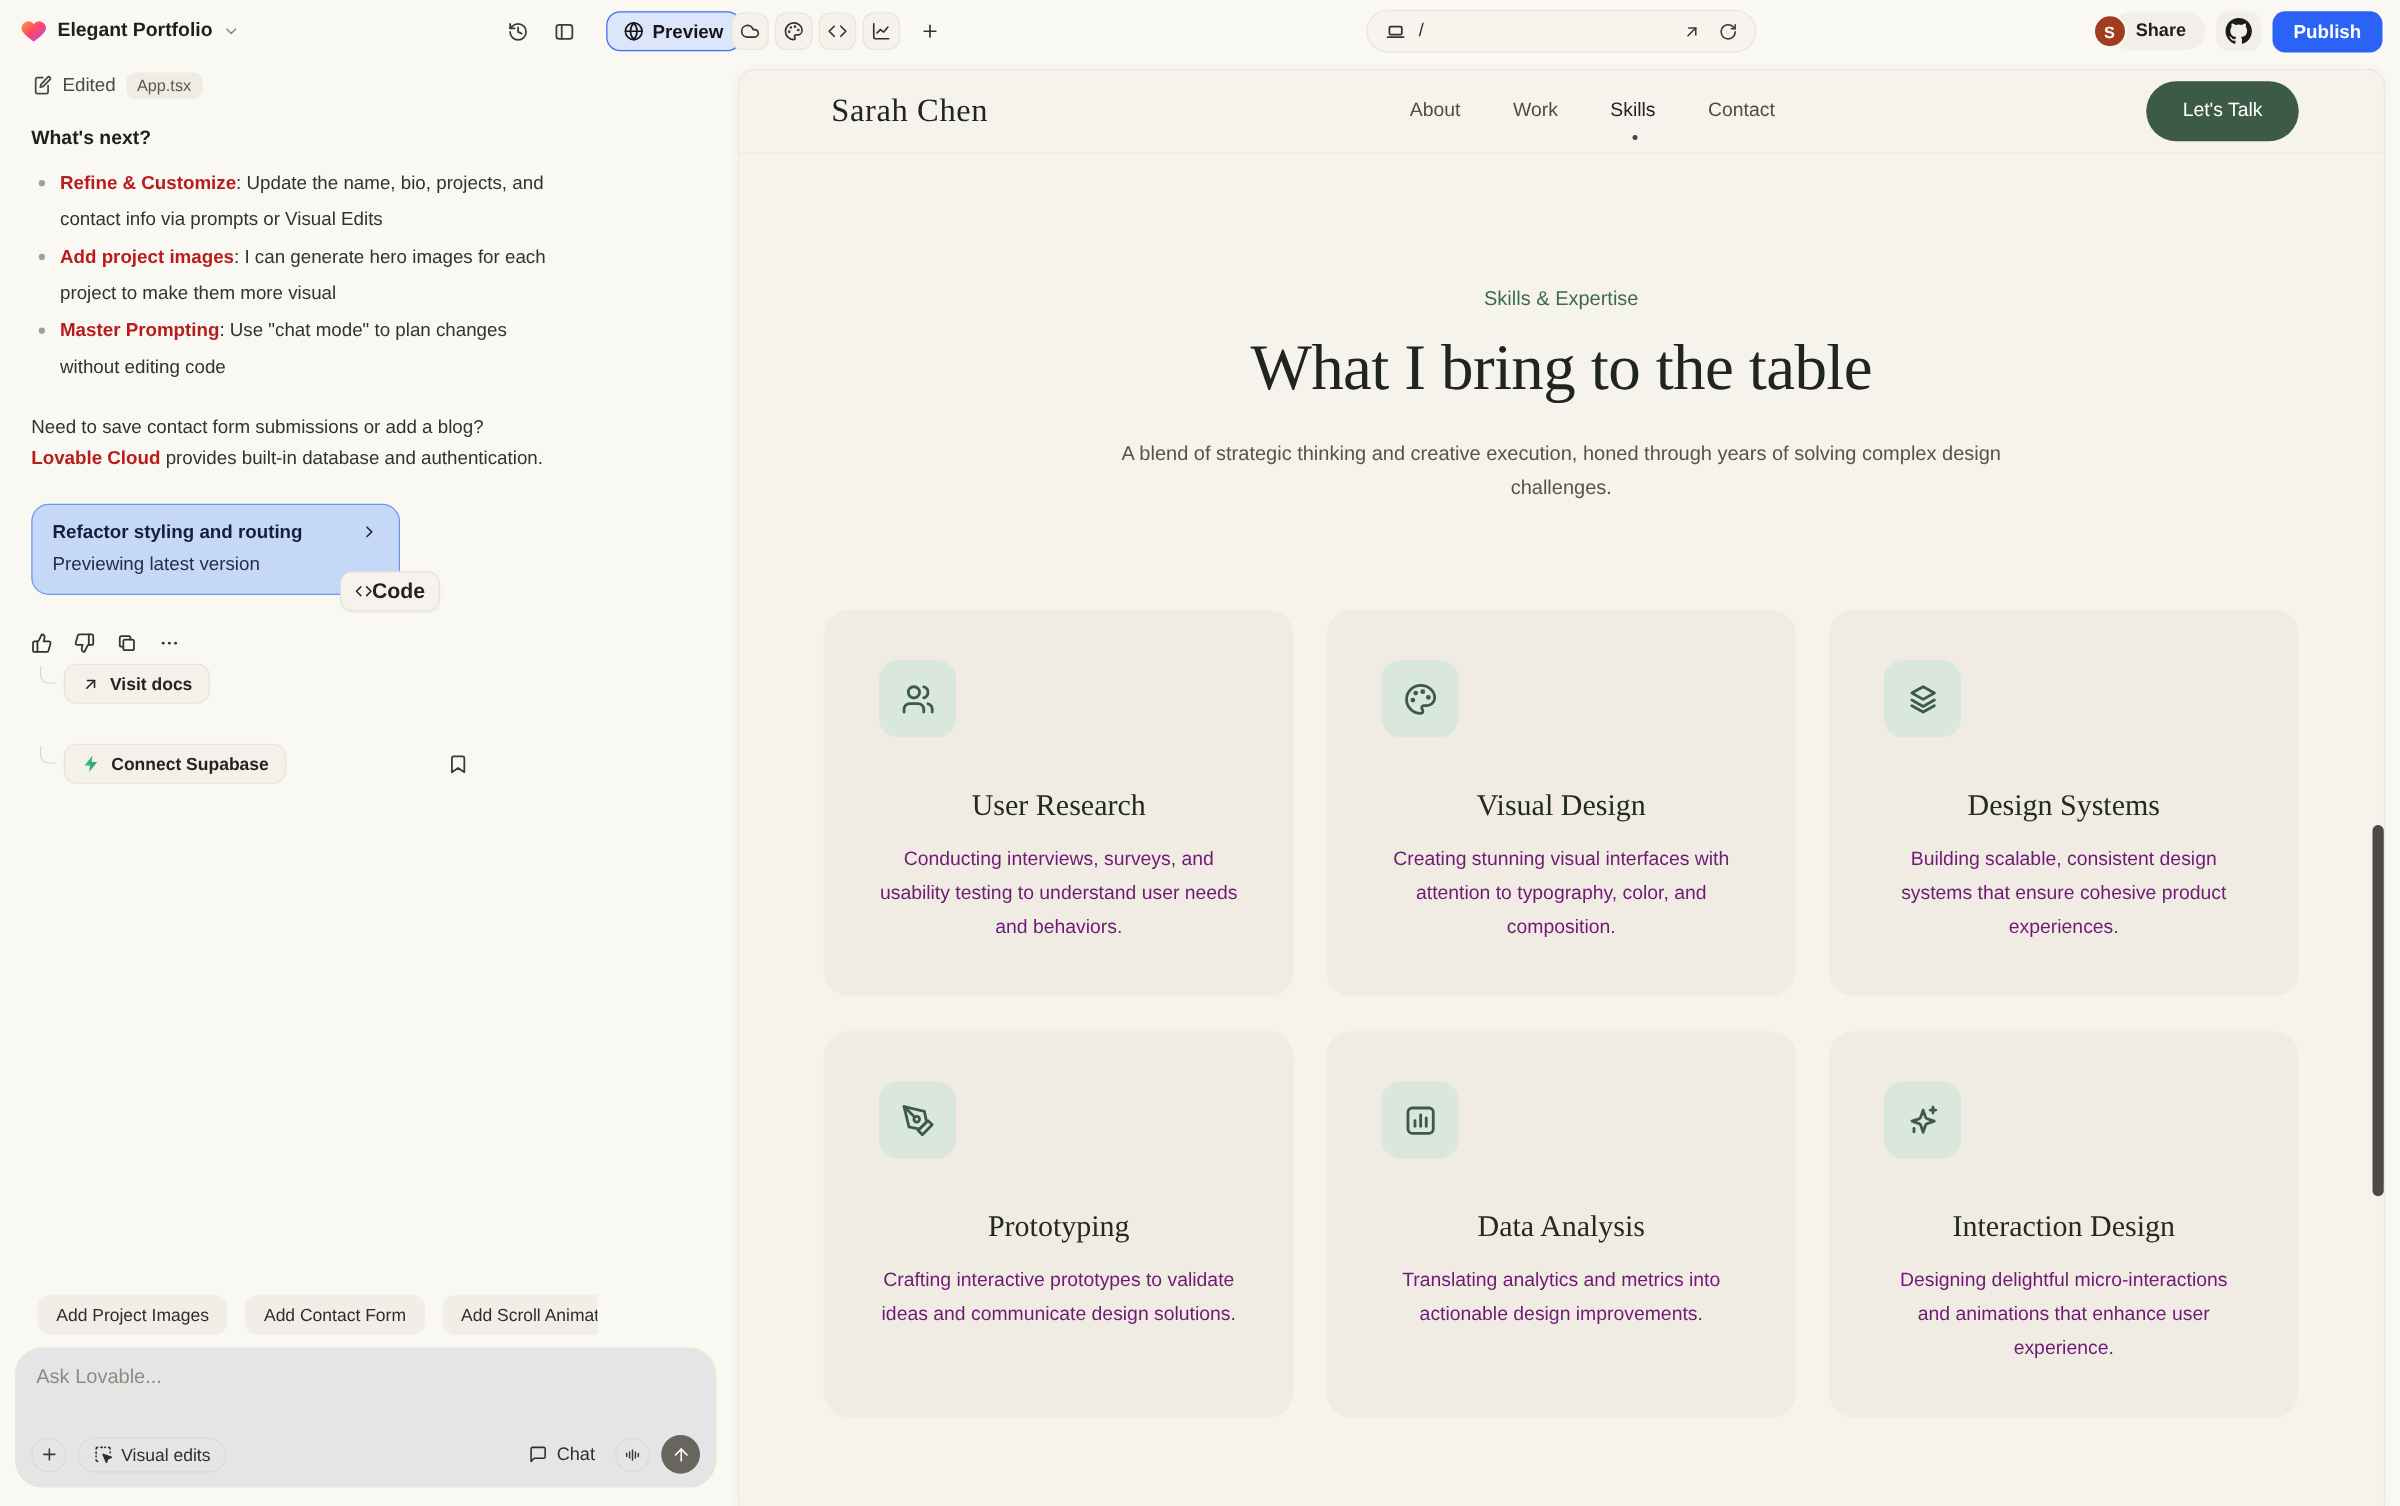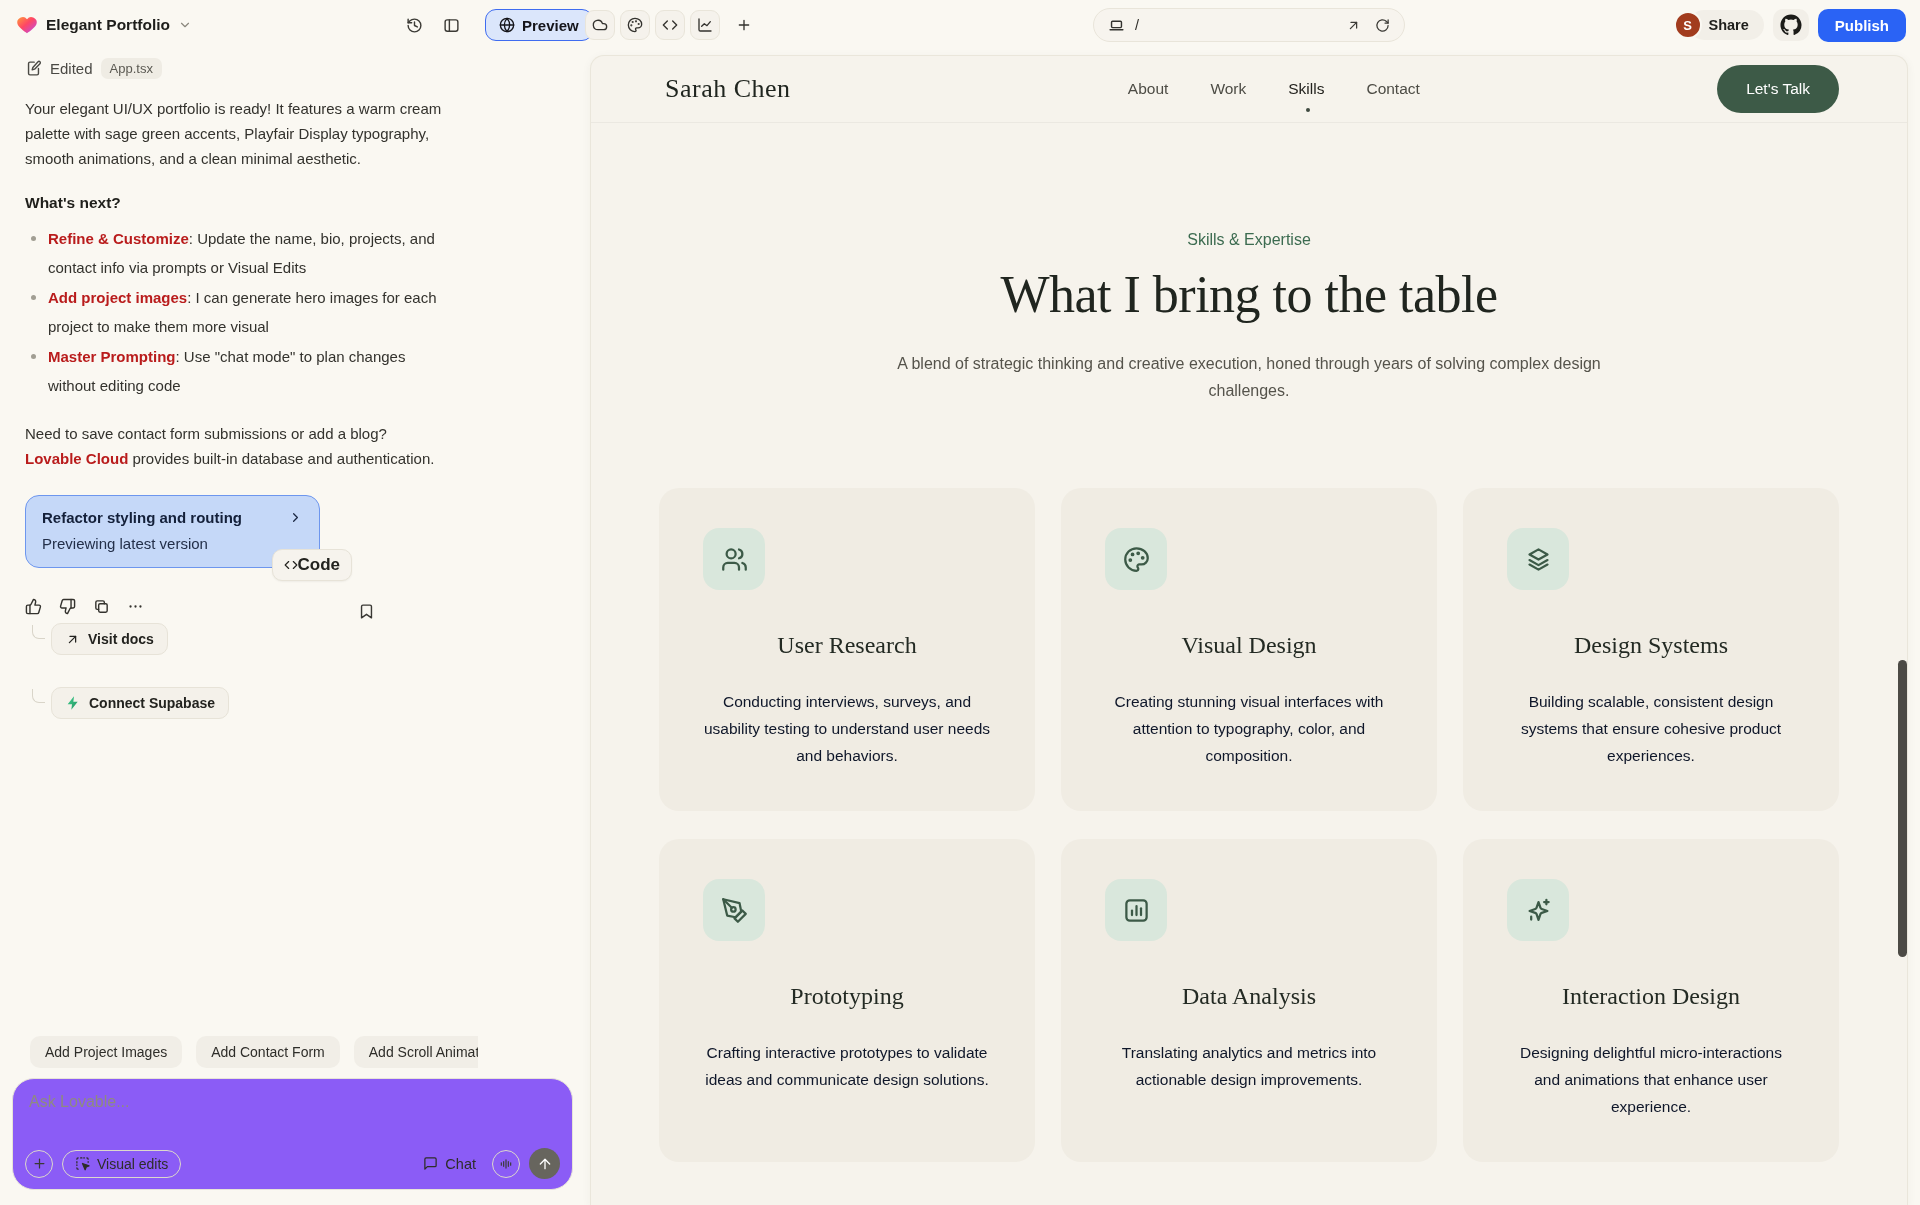--- a/index.html
+++ b/index.html
@@ -66,21 +66,21 @@
   .connector { width:13px; height:14px; border-left:1.5px solid #d9d5c9; border-bottom:1.5px solid #d9d5c9;
     border-bottom-left-radius:7px; margin:2px 6px 0 7px; }
   .chip-btn { display:flex; align-items:center; gap:8px; background:#f4f1ea; border:1px solid #e7e3d8;
     border-radius:10px; padding:7px 13px; font-size:14px; font-weight:bold; color:#23231f; cursor:pointer; }
   .mt-sup { margin-top:32px; } .mt-docs { margin-top:8px; }
 
   
   .suggestions { position:absolute; left:30px; bottom:137px; width:448px; display:flex; gap:14px; overflow:hidden; }
   .sugg { flex:0 0 auto; background:#f1eee7; border-radius:10px; padding:8px 15px; font-size:14px; color:#2e2d29; cursor:pointer; white-space:nowrap; }
   .composer { position:absolute; left:12px; bottom:15px; width:561px; height:112px;
-    background:#8b5cf6; border:1px solid #e7e3d8; border-radius:22px; padding:14px 16px 12px; }
+    background:#e5e5e5; border:1px solid #e7e3d8; border-radius:22px; padding:14px 16px 12px; }
   .composer textarea { width:100%; height:38px; background:transparent; border:none; outline:none; resize:none;
     font-family:"Liberation Sans","DejaVu Sans",sans-serif; font-size:16px; color:#33322d; }
   .composer textarea::placeholder { color:#8f8b7f; }
   .composer-row { position:absolute; left:12px; right:12px; bottom:10px; display:flex; align-items:center; }
   .round-btn { width:28px; height:28px; border-radius:50%; border:1px solid #dcd8cc; display:flex; align-items:center; justify-content:center; color:#3a3935; cursor:pointer; background:transparent; }
   .vedits { display:flex; align-items:center; gap:7px; border:1px solid #dcd8cc; border-radius:15px; padding:5px 12px;
     margin-left:9px; font-size:14px; color:#2e2d29; cursor:pointer; }
   .chat-mode { display:flex; align-items:center; gap:7px; font-size:14.5px; color:#2e2d29; margin-left:auto; margin-right:16px; cursor:pointer; }
   .audio-btn { margin-right:9px; }
   .send-btn { width:31px; height:31px; border-radius:50%; background:#67655e; color:#fff; display:flex; align-items:center; justify-content:center; cursor:pointer; }
@@ -98,21 +98,21 @@
   .nav-item.active::after { content:""; position:absolute; left:50%; bottom:-14px; width:4px; height:4px; border-radius:50%; background:#3f4a40; }
   .cta-btn { background:#3d5a47; color:#fff; font-size:15.5px; border-radius:26px; padding:15px 29px; cursor:pointer; }
   .site-content { text-align:center; padding-top:108px; }
   .eyebrow { font-size:16px; color:#3c6b50; }
   .big-title { font-family:"Liberation Serif","DejaVu Serif",serif; font-size:52px; color:#20251f; margin-top:16px; letter-spacing:-.5px; }
   .subtitle { font-size:16px; line-height:27px; color:#55534b; max-width:720px; margin:26px auto 0; }
   .cards-grid { width:1180px; margin:84px auto 0; display:grid; grid-template-columns:repeat(3,1fr); gap:28px 26px; text-align:center; }
   .skill-card { background:#f0ece3; border-radius:20px; padding:40px 44px 42px; min-height:306px; }
   .card-icon { width:62px; height:62px; border-radius:16px; background:#d9e7dc; display:flex; align-items:center; justify-content:center; color:#3c5a47; }
   .card-title { font-family:"Liberation Serif","DejaVu Serif",serif; font-size:24px; color:#232a23; margin-top:42px; }
-  .card-desc { font-size:15.5px; line-height:27px; color:#0f172a; margin-top:29px; }
+  .card-desc { font-size:15.5px; line-height:27px; color:#701a75; margin-top:15px; }
 
   .scrollbar-thumb { position:absolute; right:13px; top:660px; width:9px; height:297px; border-radius:5px; background:#4c4a45; }
 </style>
 </head>
 <body>
 
 <div class="topbar">
   <div class="tb-left">
     <span>
       <svg class="logo" viewBox="0 0 24 24">
@@ -239,21 +239,20 @@
       <span>
         <svg class="ic" width="17" height="17" viewBox="0 0 24 24">
             <path d="M13 3H7a2 2 0 0 0-2 2v14a2 2 0 0 0 2 2h10a2 2 0 0 0 2-2v-7"></path>
             <path d="M18.4 2.6a1.9 1.9 0 0 1 2.7 2.7L13.5 12.9l-3.3.9.9-3.3z"></path>
           </svg>
         </span>
       <span>Edited</span>
       <span class="edited-badge">App.tsx</span>
     </div>
 
-    <p class="msg">Your elegant UI/UX portfolio is ready! It features a warm cream palette with sage green accents, Playfair Display typography, smooth animations, and a clean minimal aesthetic.</p>
 
     <div class="whats-next">What's next?</div>
 
     <ul class="next-list">
       <li><span class="b">Refine &amp; Customize</span><span>: Update the name, bio, projects, and contact info via prompts or Visual Edits</span></li>
       <li><span class="b">Add project images</span><span>: I can generate hero images for each project to make them more visual</span></li>
       <li><span class="b">Master Prompting</span><span>: Use "chat mode" to plan changes without editing code</span></li>
     </ul>
 
     <p class="msg" style="margin-top:21px;"><span>Need to save contact form submissions or add a blog? </span><span class="b">Lovable Cloud</span><span> provides built-in database and authentication.</span></p>

